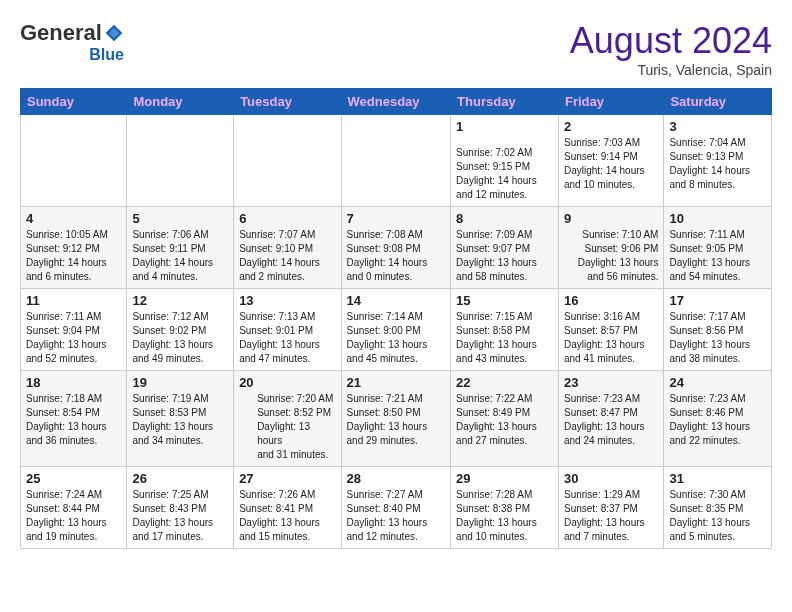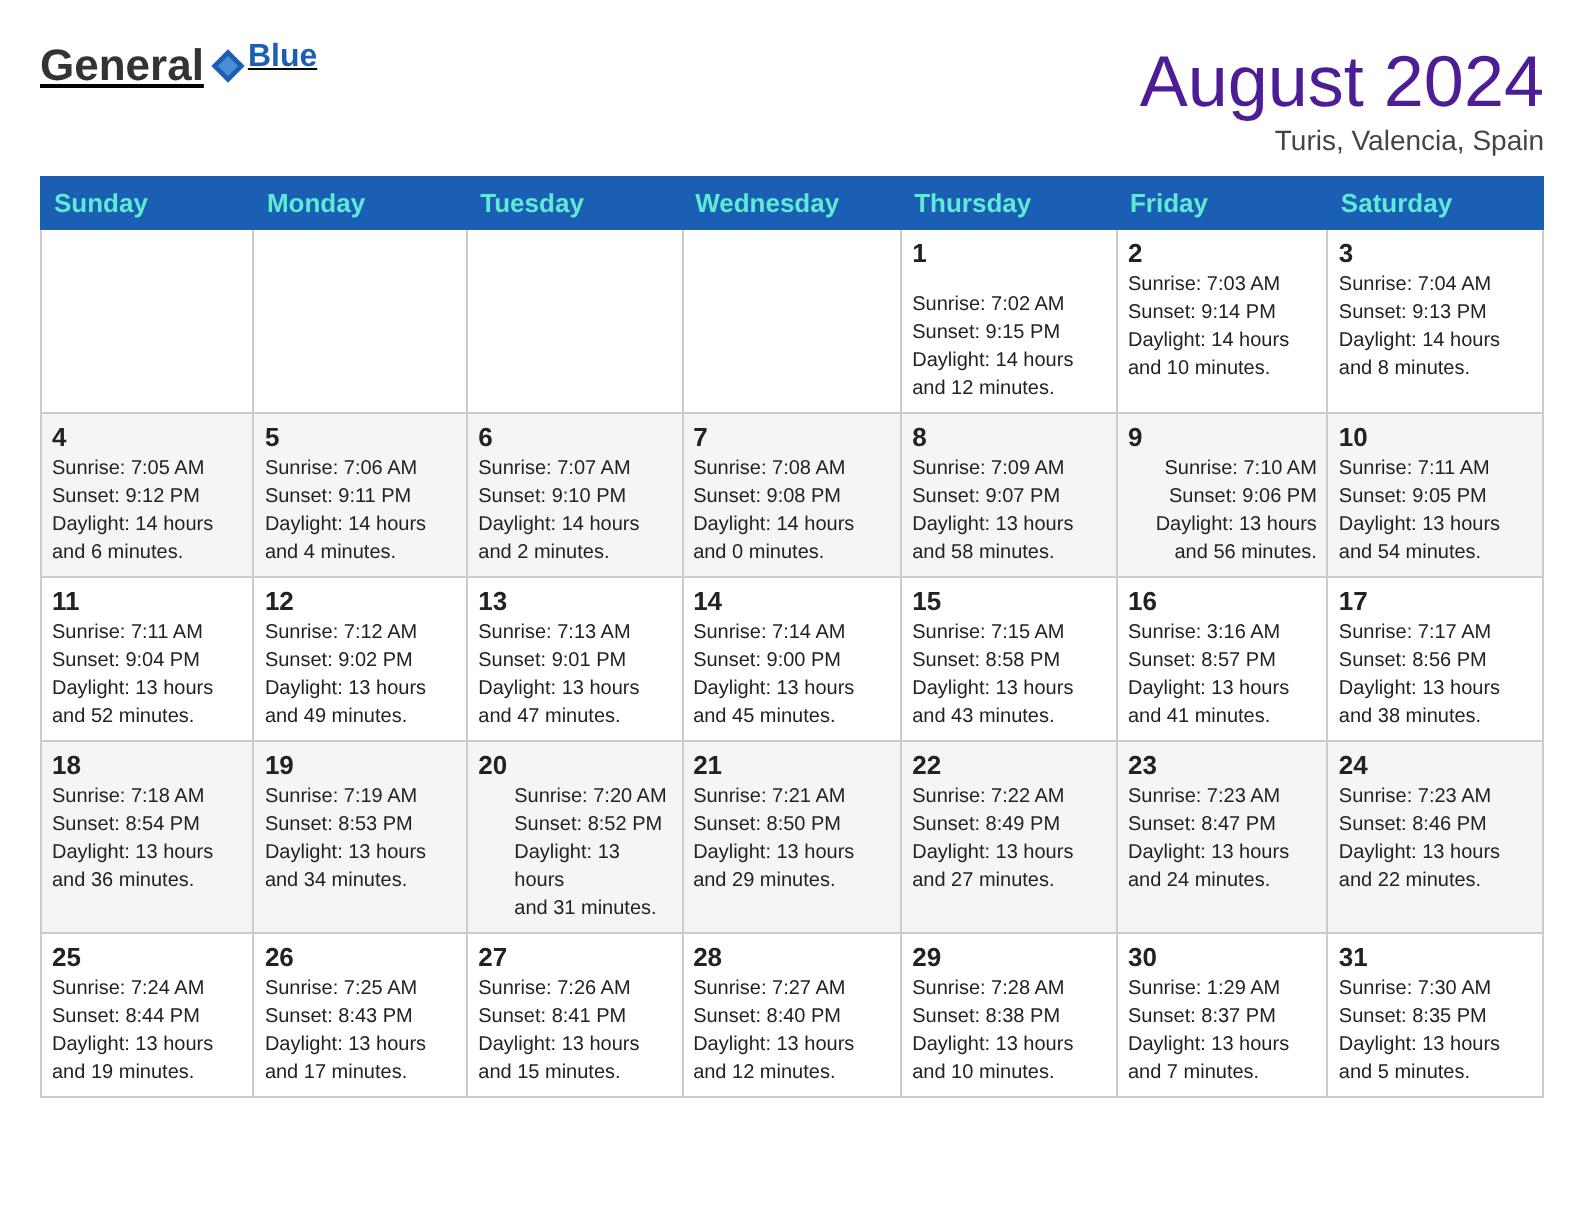--- a/index.html
+++ b/index.html
@@ -11,23 +11,22 @@
       padding: 20px;
     }
     .header {
       display: flex;
       justify-content: space-between;
       align-items: flex-start;
       margin-bottom: 10px;
     }
     .logo {
       display: flex;
-      flex-direction: row;
-      align-items: flex-start;
-      text-decoration: underline;
+      flex-direction: column;
+      align-items: flex-end;
     }
     .logo-text {
       display: flex;
       align-items: center;
     }
     .logo-general {
       font-size: 22px;
       font-weight: bold;
       color: #333;
     }
@@ -53,21 +52,21 @@
       font-size: 14px;
       color: #444;
     }
     .calendar {
       width: 100%;
       border-collapse: collapse;
       border: 1px solid #ccc;
     }
     .calendar th {
       background-color: #1a5fb4;
-      color: #5eead4;
+      color: #f0abfc;
       text-align: left;
       padding: 5px 6px;
       font-size: 13px;
       border: 1px solid #1a5fb4;
     }
     .calendar td {
       vertical-align: top;
       padding: 4px 5px;
       border: 1px solid #ccc;
       width: 113px;
@@ -153,21 +152,21 @@
           <div class="day-number">3</div>
           <div class="day-info" style="white-space: pre-line;">Sunrise: 7:04 AM
 Sunset: 9:13 PM
 Daylight: 14 hours
 and 8 minutes.</div>
         </td>
       </tr>
       <tr>
         <td>
           <div class="day-number">4</div>
-          <div class="day-info" style="white-space: pre-line;">Sunrise: 7:05 AM
+          <div class="day-info" style="white-space: pre-line;">Sunrise: 10:05 AM
 Sunset: 9:12 PM
 Daylight: 14 hours
 and 6 minutes.</div>
         </td>
         <td>
           <div class="day-number">5</div>
           <div class="day-info" style="white-space: pre-line;">Sunrise: 7:06 AM
 Sunset: 9:11 PM
 Daylight: 14 hours
 and 4 minutes.</div>

